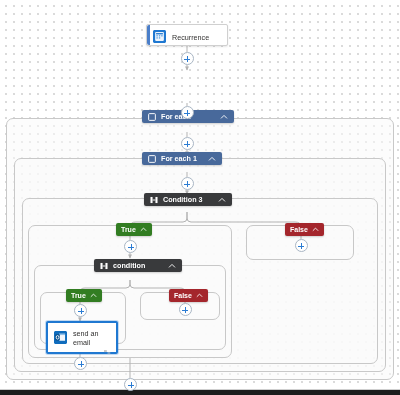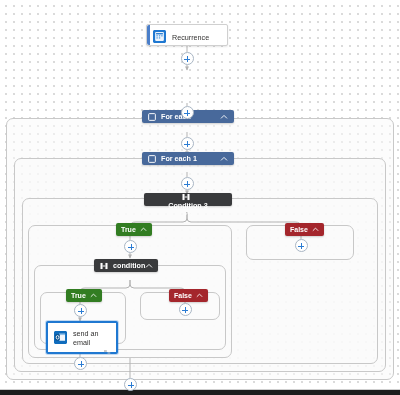--- a/index.html
+++ b/index.html
@@ -238,33 +238,33 @@
       <rect x="0.8" y="0.8" width="8.4" height="8.4" rx="1" fill="none" stroke="#ffffff" stroke-width="1.2"></rect>
     </svg>
     <span class="bar-txt">For each</span>
     <svg class="bar-chev" viewBox="0 0 10 10">
       <path d="M1.6,6.4 L5,3 L8.4,6.4" fill="none" stroke="#ffffff" stroke-width="1.2" stroke-linecap="round"></path>
     </svg>
   </div>
 
   <div class="plus" style="left:180.5px; top:137px;"></div>
 
-  <div class="bar foreach" style="left:142px; top:152px; width:92px; height:13px;align-items:center;">
+  <div class="bar foreach" style="left:142px; top:152px; width:80px; height:13px;align-items:center;">
     <svg class="bar-ico" viewBox="0 0 10 10">
       <rect x="0.8" y="0.8" width="8.4" height="8.4" rx="1" fill="none" stroke="#ffffff" stroke-width="1.2"></rect>
     </svg>
     <span class="bar-txt">For each 1</span>
     <svg class="bar-chev" viewBox="0 0 10 10">
       <path d="M1.6,6.4 L5,3 L8.4,6.4" fill="none" stroke="#ffffff" stroke-width="1.2" stroke-linecap="round"></path>
     </svg>
   </div>
 
   <div class="plus" style="left:180.5px; top:177px;"></div>
 
-  <div class="bar condition" style="left:144px; top:193px; width:88px; height:13px;flex-direction:column;">
+  <div class="bar condition" style="left:144px; top:193px; width:88px; height:13px;">
     <svg class="bar-ico" viewBox="0 0 10 10">
       <rect x="0.6" y="1.2" width="2.6" height="7.6" fill="#ffffff"></rect>
       <rect x="6.8" y="1.2" width="2.6" height="7.6" fill="#ffffff"></rect>
       <rect x="3.2" y="4.4" width="3.6" height="1.2" fill="#ffffff"></rect>
     </svg>
     <span class="bar-txt">Condition 3</span>
     <svg class="bar-chev" viewBox="0 0 10 10">
       <path d="M1.6,6.4 L5,3 L8.4,6.4" fill="none" stroke="#ffffff" stroke-width="1.2" stroke-linecap="round"></path>
     </svg>
   </div>
@@ -279,21 +279,21 @@
   <div class="pill false" style="left:285px; top:223px;">
     <span>False</span>
     <svg class="pill-chev" viewBox="0 0 10 10">
       <path d="M1.6,6.4 L5,3 L8.4,6.4" fill="none" stroke="#ffffff" stroke-width="1.3" stroke-linecap="round"></path>
     </svg>
   </div>
 
   <div class="plus" style="left:124px; top:240px;"></div>
   <div class="plus" style="left:294.5px; top:239px;"></div>
 
-  <div class="bar condition" style="left:94px; top:259px; width:64px; height:13px;text-align:center;">
+  <div class="bar condition" style="left:94px; top:259px; width:88px; height:13px;">
     <svg class="bar-ico" viewBox="0 0 10 10">
       <rect x="0.6" y="1.2" width="2.6" height="7.6" fill="#ffffff"></rect>
       <rect x="6.8" y="1.2" width="2.6" height="7.6" fill="#ffffff"></rect>
       <rect x="3.2" y="4.4" width="3.6" height="1.2" fill="#ffffff"></rect>
     </svg>
     <span class="bar-txt">condition</span>
     <svg class="bar-chev" viewBox="0 0 10 10">
       <path d="M1.6,6.4 L5,3 L8.4,6.4" fill="none" stroke="#ffffff" stroke-width="1.2" stroke-linecap="round"></path>
     </svg>
   </div>

